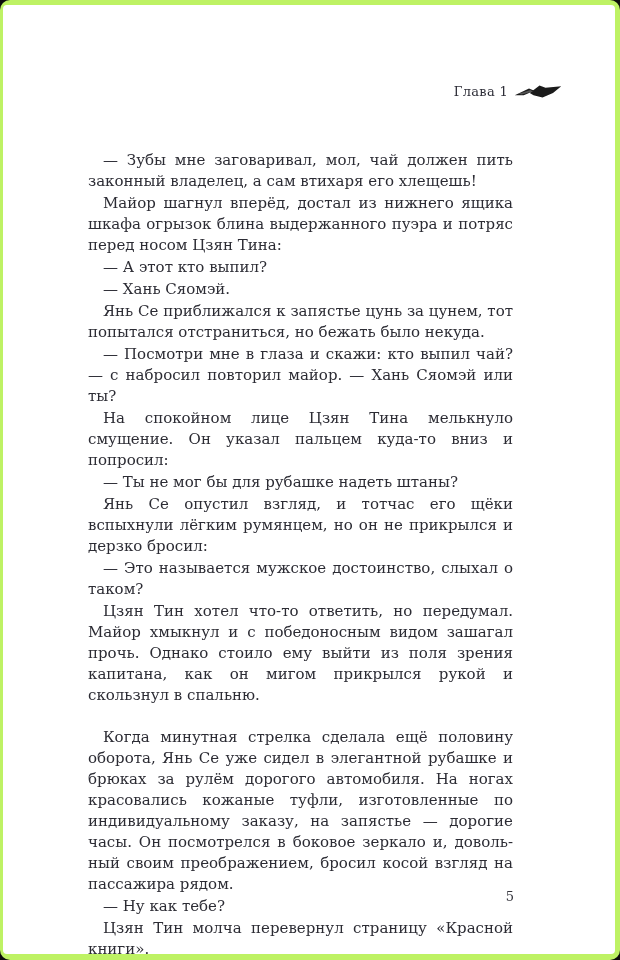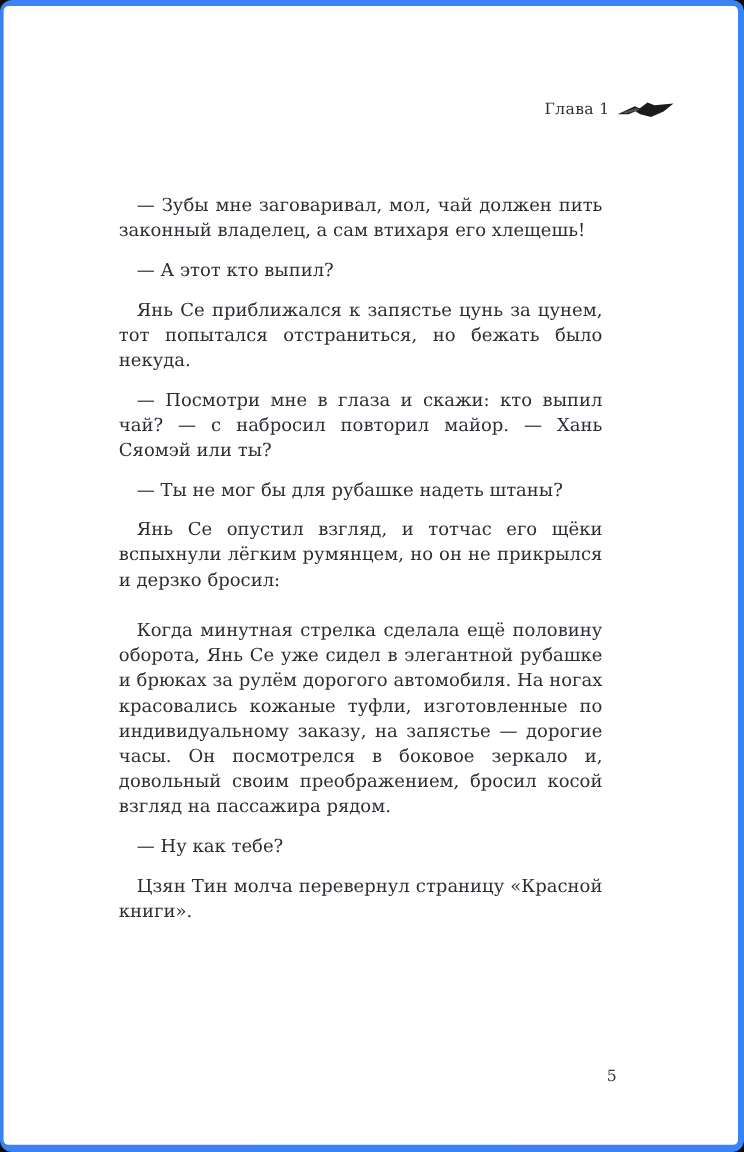--- a/index.html
+++ b/index.html
@@ -7,21 +7,21 @@
     padding: 0;
     width: 620px;
     height: 960px;
     background: #0c0c0c;
     font-family: "DejaVu Serif", serif;
   }
   .frame {
     position: relative;
     width: 620px;
     height: 960px;
-    background: #3b82f6;
+    background: #bef264;
     border-radius: 10px;
     overflow: hidden;
   }
   .page {
     position: absolute;
     left: 3px;
     top: 5px;
     width: 612px;
     height: 949px;
     background: #ffffff;
@@ -51,21 +51,21 @@
     left: 84px;
     top: 144px;
     width: 427px;
     font-size: 15px;
     line-height: 21px;
     color: #2c2c34;
     text-align: justify;
     hyphens: manual;
   }
   .page-text p {
-    margin: 12px;
+    margin: 1px;
     text-indent: 15px;
   }
   .section + .section {
     margin-top: 21px;
   }
   .page-footer {
     position: absolute;
     left: 84px;
     top: 881px;
     width: 427px;
@@ -87,25 +87,30 @@
       <svg class="swallow" viewBox="0 0 64 22" xmlns="http://www.w3.org/2000/svg">
         <path d="M1 16 L20 7 L27 10 L13 16 Z" fill="#1b1b1b"></path>
         <path d="M21 13 L34 3 L42 6 L63 4 L52 13 L38 19 L26 16 Z" fill="#1b1b1b"></path>
         <path d="M6 14 L22 9 L25 11 L10 15 Z" fill="#ffffff" opacity="0.25"></path>
       </svg>
     </div>
 
     <main class="page-text">
         <div class="section">
           <p>— Зубы мне заговаривал, мол, чай должен пить законный владелец, а сам втихаря его хлещешь!</p>
+          <p>Майор шагнул вперёд, достал из нижнего ящика шкафа огрызок блина выдержанного пуэра и потряс перед носом Цзян Тина:</p>
           <p>— А этот кто выпил?</p>
+          <p>— Хань Сяомэй.</p>
           <p>Янь Се приближался к запястье цунь за цунем, тот попы­тался отстраниться, но бежать было некуда.</p>
           <p>— Посмотри мне в глаза и скажи: кто выпил чай? — с на­бросил повторил майор. — Хань Сяомэй или ты?</p>
+          <p>На спокойном лице Цзян Тина мелькнуло смущение. Он указал пальцем куда-то вниз и попросил:</p>
           <p>— Ты не мог бы для рубашке надеть штаны?</p>
           <p>Янь Се опустил взгляд, и тотчас его щёки вспыхнули лёг­ким румянцем, но он не прикрылся и дерзко бросил:</p>
+          <p>— Это называется мужское достоинство, слыхал о таком?</p>
+          <p>Цзян Тин хотел что-то ответить, но передумал. Майор хмыкнул и с победоносным видом зашагал прочь. Однако стоило ему выйти из поля зрения капитана, как он мигом прикрылся рукой и скользнул в спальню.</p>
         </div>
         <div class="section">
           <p>Когда минутная стрелка сделала ещё половину оборота, Янь Се уже сидел в элегантной рубашке и брюках за рулём дорогого автомобиля. На ногах красовались кожаные туфли, изготовленные по индивидуальному заказу, на запястье — дорогие часы. Он посмотрелся в боковое зеркало и, доволь­ный своим преображением, бросил косой взгляд на пассажира рядом.</p>
           <p>— Ну как тебе?</p>
           <p>Цзян Тин молча перевернул страницу «Красной книги».</p>
         </div>
       </main>
 
     <div class="page-footer">
       <span class="page-number">5</span>

